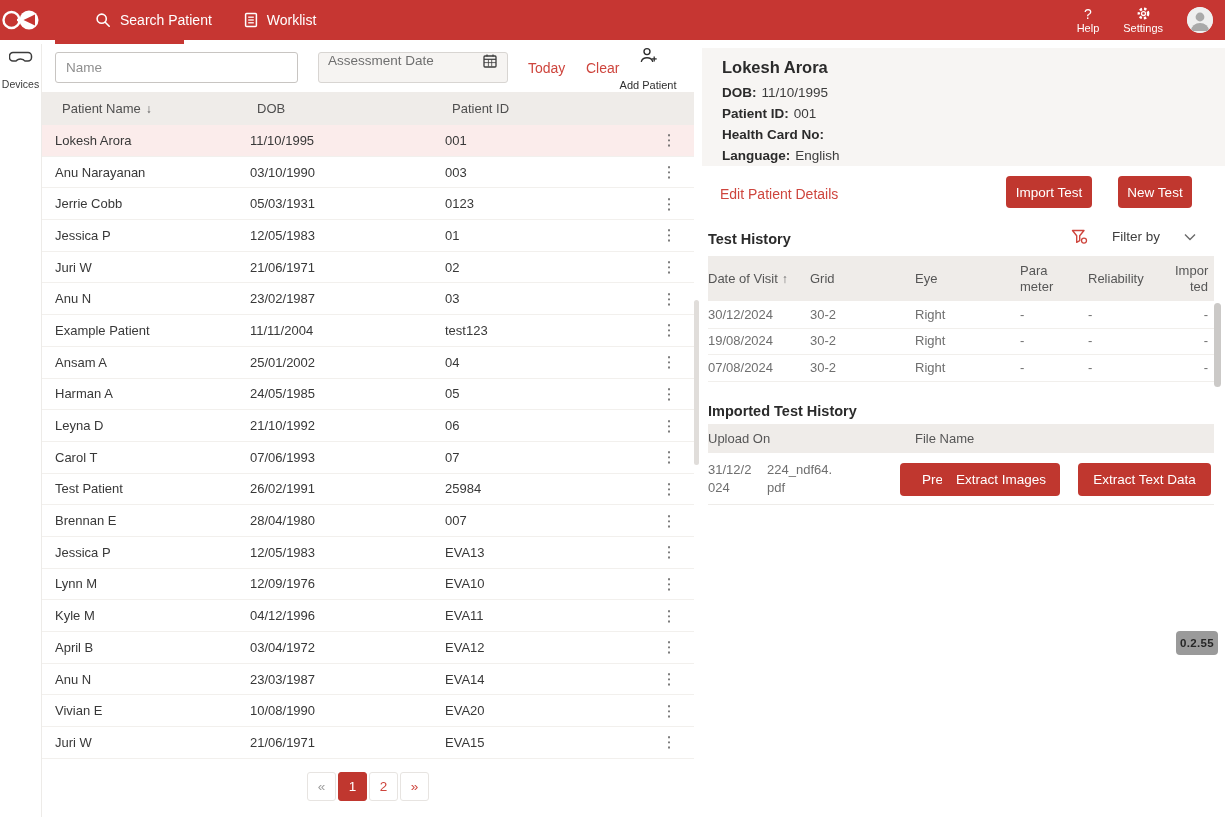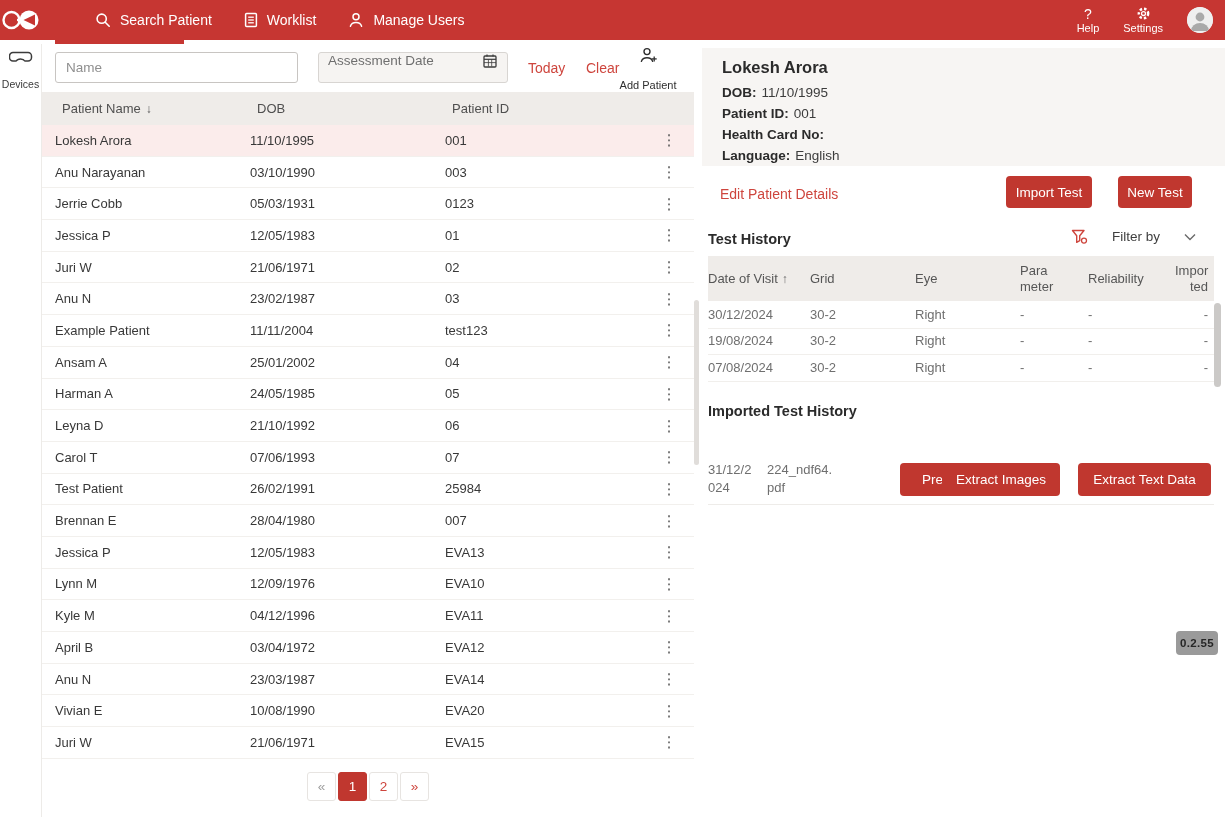--- a/index.html
+++ b/index.html
@@ -126,27 +126,20 @@
     </div>
     <div class="tab">
       <svg width="14" height="16" viewBox="0 0 14 16">
         <rect x="1.6" y="1.4" width="10.8" height="13.2" rx="1" fill="none" stroke="#fff" stroke-width="1.5"></rect>
         <line x1="4.2" y1="5.2" x2="9.8" y2="5.2" stroke="#fff" stroke-width="1.3"></line>
         <line x1="4.2" y1="8" x2="9.8" y2="8" stroke="#fff" stroke-width="1.3"></line>
         <line x1="4.2" y1="10.8" x2="9.8" y2="10.8" stroke="#fff" stroke-width="1.3"></line>
       </svg>
       <span>Worklist</span>
     </div>
-    <div class="tab">
-      <svg width="16" height="16" viewBox="0 0 16 16">
-        <circle cx="8" cy="4.8" r="3" fill="none" stroke="#fff" stroke-width="1.5"></circle>
-        <path d="M2.4 14.2 a5.8 5 0 0 1 11.2 0" fill="none" stroke="#fff" stroke-width="1.5" stroke-linecap="round"></path>
-      </svg>
-      <span>Manage Users</span>
-    </div>
   </div>
   <div class="nav-right">
     <div class="nav-util">
       <div class="q">?</div>
       <span>Help</span>
     </div>
     <div class="nav-util">
       <svg width="15" height="15" viewBox="0 0 16 16">
         <circle cx="8" cy="8" r="5" fill="none" stroke="#fff" stroke-width="2.6" stroke-dasharray="2.6 2.1"></circle>
         <circle cx="8" cy="8" r="2.1" fill="none" stroke="#fff" stroke-width="1.4"></circle>
@@ -401,20 +394,24 @@
         <div class="tcell">30-2</div>
         <div class="tcell">Right</div>
         <div class="tcell">-</div>
         <div class="tcell">-</div>
         <div class="tcell right">-</div>
       </div>
     </div>
   <div class="scroll-thumb-right"></div>
 
   <div class="sec-title ith">Imported Test History</div>
+  <div class="itable-header">
+      <div class="icell">Upload On</div>
+      <div class="icell file">File Name</div>
+    </div>
   <div class="irow">
       <div class="iu">31/12/2
 024</div>
       <div class="if2">224_ndf64.
 pdf</div>
       <button class="abtn a0">Preview</button>
       <button class="abtn a1">Extract Images</button>
       <button class="abtn a2">Extract Text Data</button>
     </div>
 

